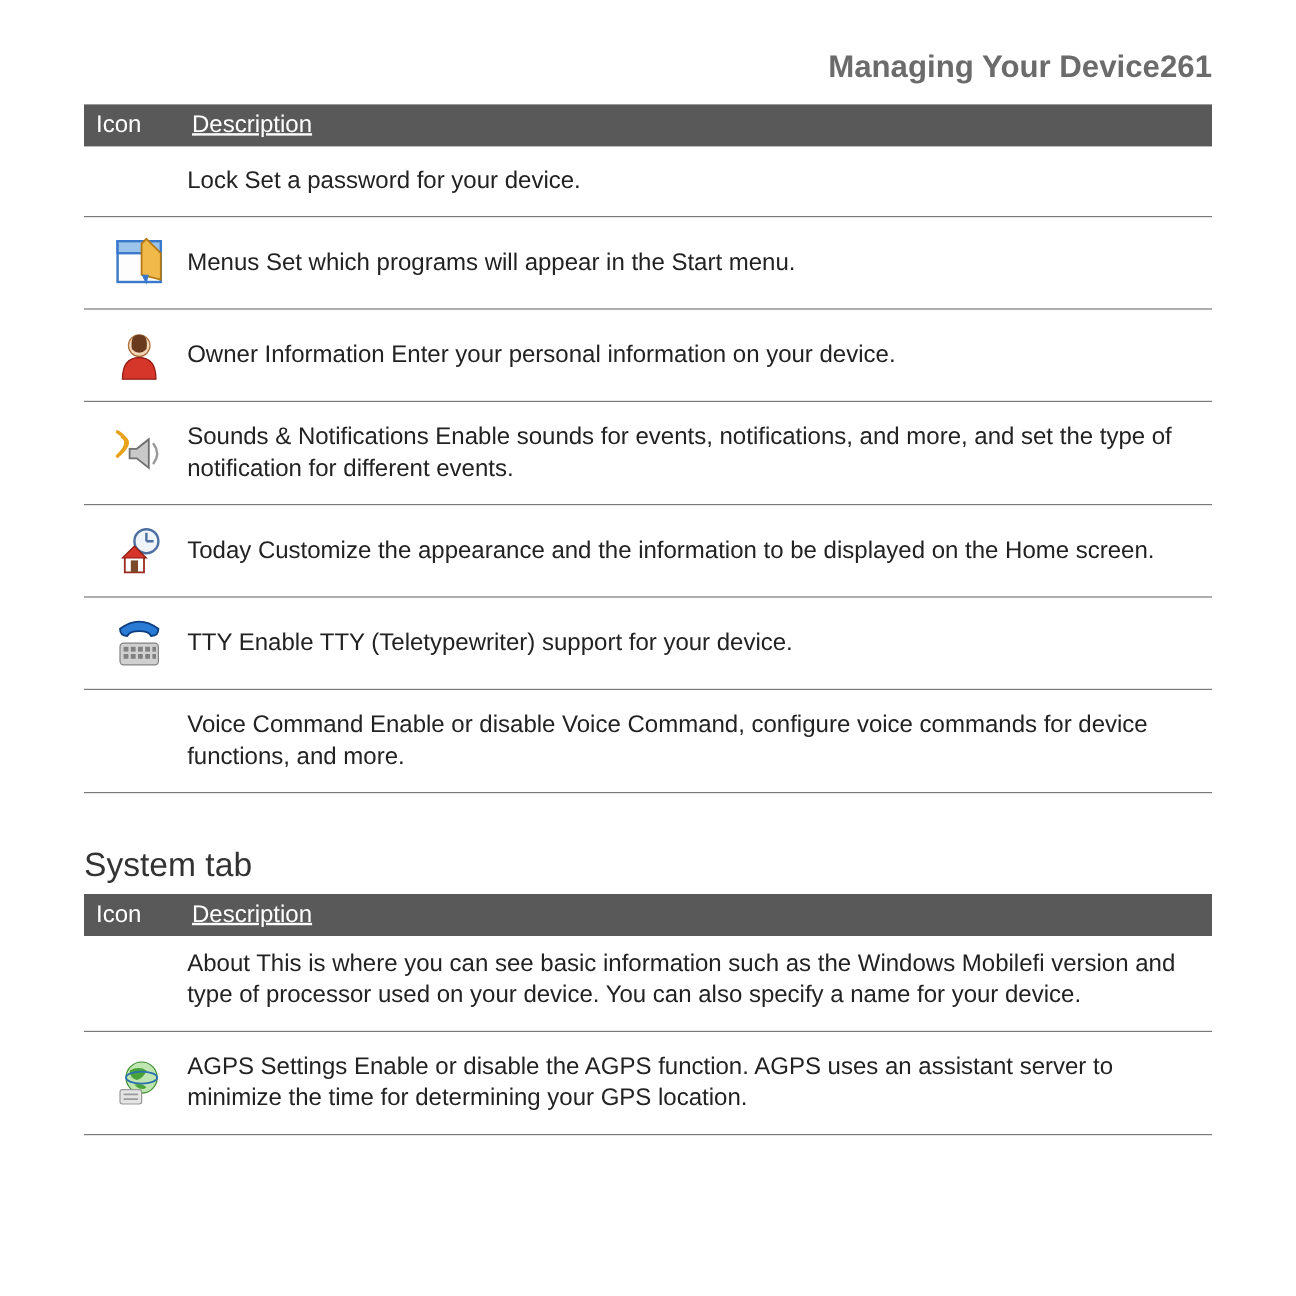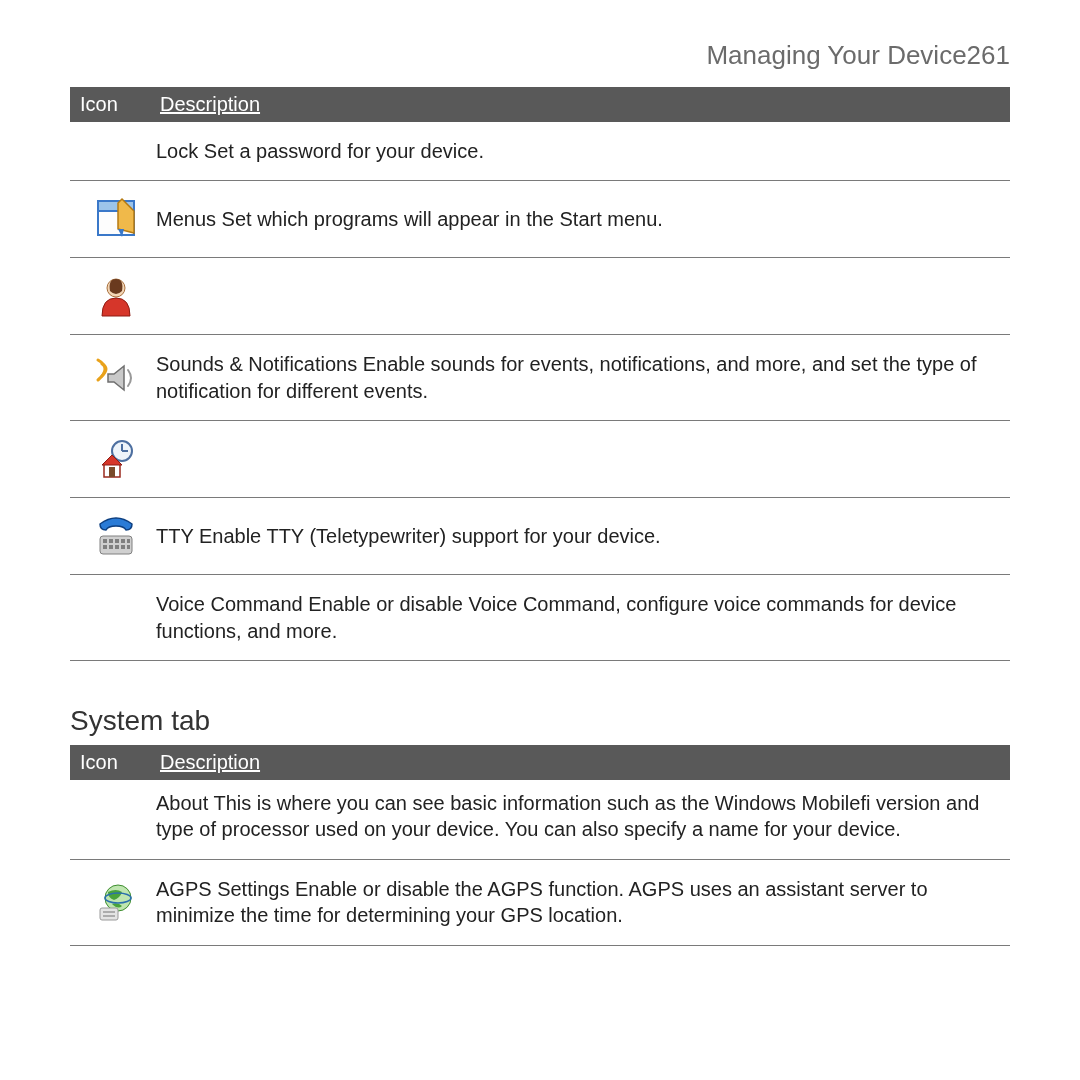--- a/index.html
+++ b/index.html
@@ -11,21 +11,21 @@
     font-family: Arial, Helvetica, sans-serif;
     color: #222;
   }
   .page {
     padding: 40px 70px 0 70px;
   }
   .page-header {
     text-align: right;
     color: #6b6b6b;
     font-size: 26px;
-    font-weight: 400;
+    font-weight: 700;
     margin-bottom: 16px;
   }
   .table-header {
     display: flex;
     background: #595959;
     color: #fff;
     font-size: 20px;
     padding: 6px 10px;
     font-weight: 400;
   }
@@ -95,20 +95,21 @@
   </div>
 
   <div class="row">
     <div class="icon-cell">
       <svg width="44" height="44" viewBox="0 0 44 44">
         <circle cx="22" cy="14" r="9" fill="#f3d6b6" stroke="#a86f3c" stroke-width="1"></circle>
         <path d="M22 5 q-8 0 -6 12 q3 3 6 3 q3 0 6 -3 q2 -12 -6 -12" fill="#6a3a1e"></path>
         <path d="M8 42 q0 -18 14 -18 q14 0 14 18 z" fill="#d6362a" stroke="#8f1b12" stroke-width="1"></path>
       </svg>
     </div>
+    <div class="desc-cell">Owner Information   Enter your personal information on your device.</div>
   </div>
 
 
   <div class="row">
     <div class="icon-cell">
       <svg width="44" height="44" viewBox="0 0 44 44">
         <path d="M14 18 h6 l10 -8 v24 l-10 -8 h-6 z" fill="#c9c9c9" stroke="#6f6f6f" stroke-width="1.5"></path>
         <path d="M8 8 q8 4 0 12" fill="none" stroke="#e9a21b" stroke-width="3" stroke-linecap="round"></path>
         <path d="M4 4 q14 8 0 20" fill="none" stroke="#e9a21b" stroke-width="3" stroke-linecap="round"></path>
         <path d="M34 14 q6 8 0 16" fill="none" stroke="#999" stroke-width="2" stroke-linecap="round"></path>
@@ -121,20 +122,21 @@
     <div class="icon-cell">
       <svg width="44" height="44" viewBox="0 0 44 44">
         <circle cx="28" cy="14" r="10" fill="#eef4fa" stroke="#4d6fa0" stroke-width="2"></circle>
         <line x1="28" y1="14" x2="28" y2="7" stroke="#4d6fa0" stroke-width="2"></line>
         <line x1="28" y1="14" x2="34" y2="14" stroke="#4d6fa0" stroke-width="2"></line>
         <path d="M10 40 l0 -12 l8 -8 l8 8 l0 12 z" fill="#fff" stroke="#9a2a1e" stroke-width="1.5"></path>
         <path d="M8 28 l10 -10 l10 10 z" fill="#d6362a" stroke="#8f1b12" stroke-width="1"></path>
         <rect x="15" y="30" width="6" height="10" fill="#7a4a2a"></rect>
       </svg>
     </div>
+    <div class="desc-cell">Today  Customize the appearance and the information to be displayed on the Home screen.</div>
   </div>
 
   <div class="row">
     <div class="icon-cell">
       <svg width="44" height="44" viewBox="0 0 44 44">
         <path d="M6 10 q16 -12 32 0 q0 6 -6 6 q-2 -4 -10 -4 q-8 0 -10 4 q-6 0 -6 -6 z" fill="#2a7bd6" stroke="#0d3f80" stroke-width="1.5"></path>
         <rect x="6" y="22" width="32" height="18" rx="3" fill="#d0d0d0" stroke="#808080" stroke-width="1"></rect>
         <g fill="#808080">
           <rect x="9" y="25" width="4" height="4"></rect>
             <rect x="15" y="25" width="4" height="4"></rect>

